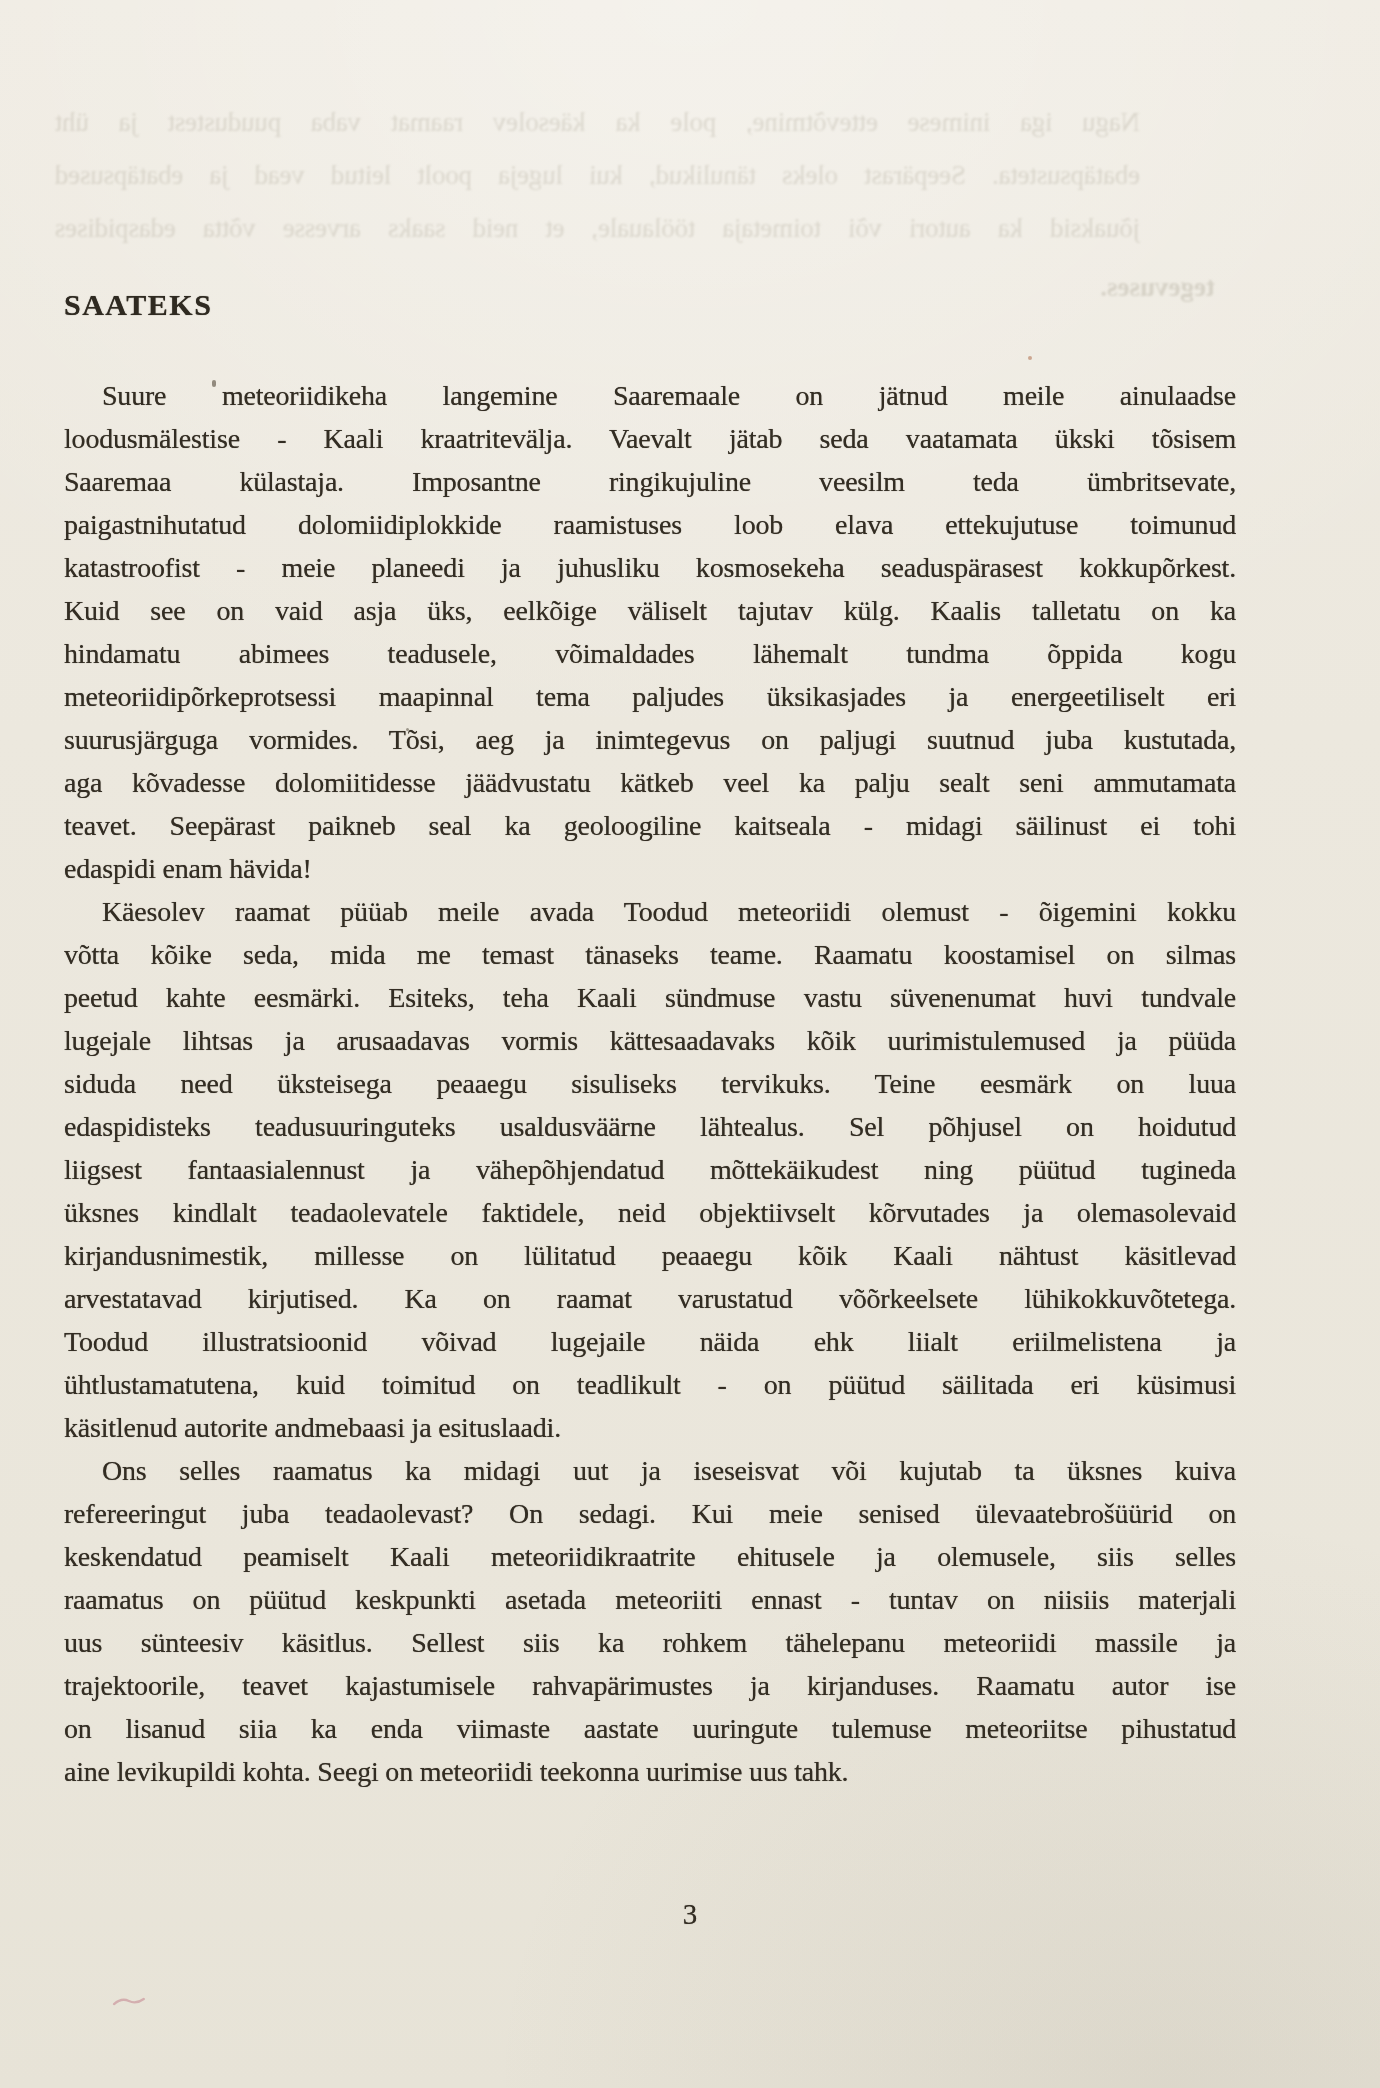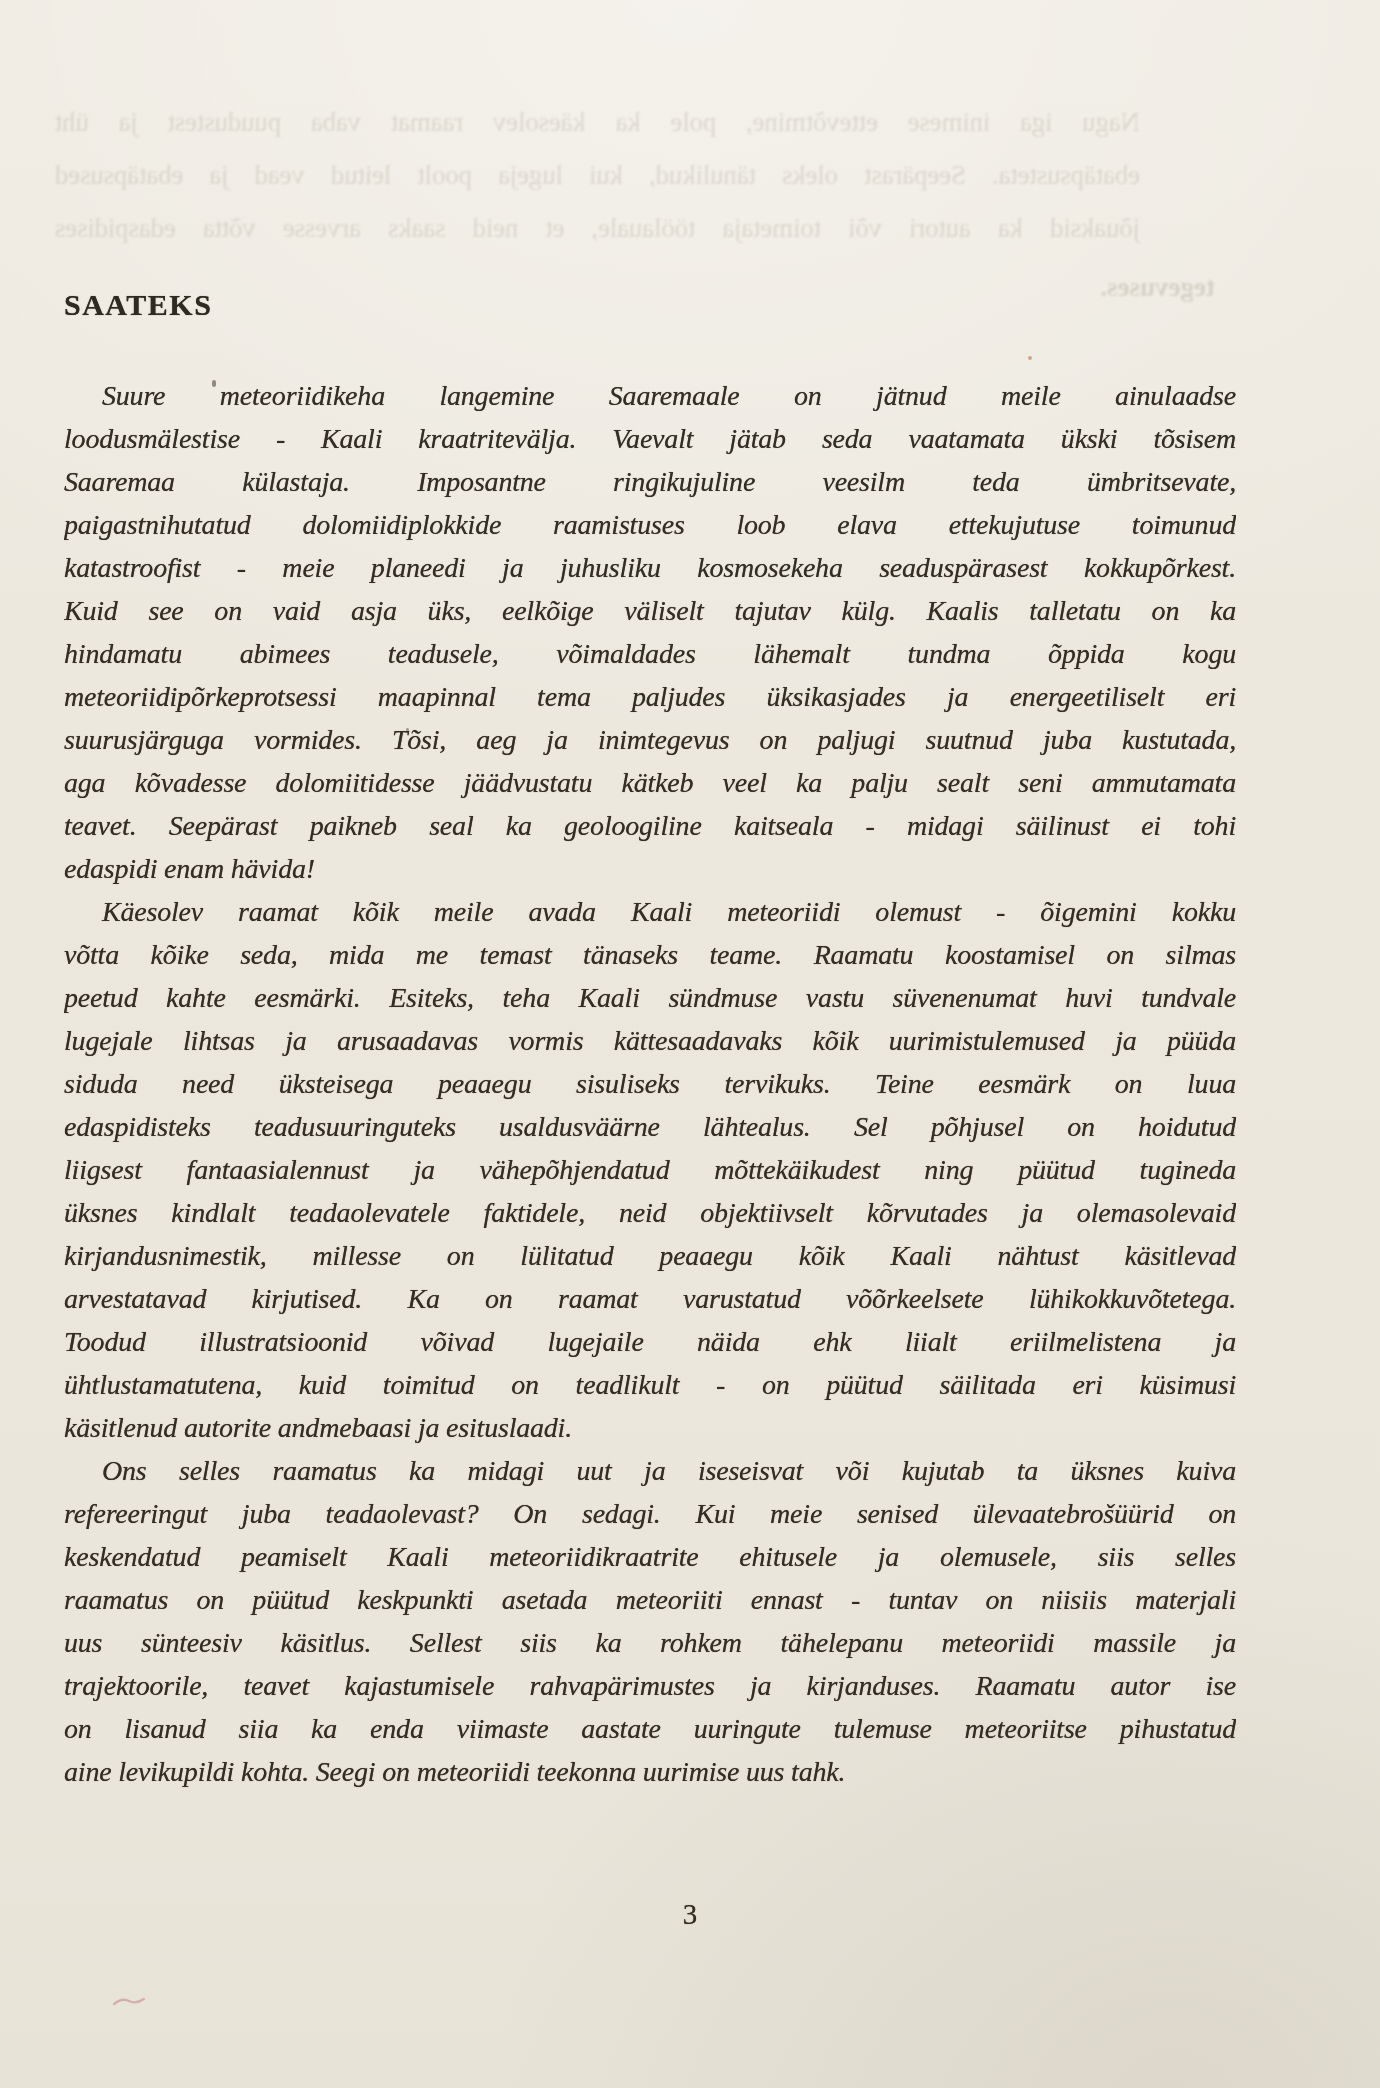--- a/index.html
+++ b/index.html
@@ -55,21 +55,20 @@
     left: 64px; top: 374px; width: 1172px;
     color: #332d23;
     font-size: 28px;
     letter-spacing: -0.2px;
     text-shadow: 0 0 0.7px rgba(51,45,35,0.75);
   }
   .line {
     height: 43px; line-height: 43px;
     overflow: hidden;
     text-align: left;
-    font-style: italic;
   }
   .line.jus { text-align: justify; text-align-last: justify; }
   .line.indent { text-indent: 38px; }
   .page-number {
     position: absolute;
     left: 0; top: 1898px; width: 1380px;
     text-align: center;
     font-size: 29px;
     color: #332d23;
     text-shadow: 0 0 0.7px rgba(51,45,35,0.75);
@@ -108,21 +107,21 @@
       <div class="line jus">katastroofist - meie planeedi ja juhusliku kosmosekeha seaduspärasest kokkupõrkest.</div>
       <div class="line jus">Kuid see on vaid asja üks, eelkõige väliselt tajutav külg. Kaalis talletatu on ka</div>
       <div class="line jus">hindamatu abimees teadusele, võimaldades lähemalt tundma õppida kogu</div>
       <div class="line jus">meteoriidipõrkeprotsessi maapinnal tema paljudes üksikasjades ja energeetiliselt eri</div>
       <div class="line jus">suurusjärguga vormides. Tõsi, aeg ja inimtegevus on paljugi suutnud juba kustutada,</div>
       <div class="line jus">aga kõvadesse dolomiitidesse jäädvustatu kätkeb veel ka palju sealt seni ammutamata</div>
       <div class="line jus">teavet. Seepärast paikneb seal ka geoloogiline kaitseala - midagi säilinust ei tohi</div>
       <div class="line last">edaspidi enam hävida!</div>
     </div>
     <div>
-      <div class="line jus indent">Käesolev raamat kõik meile avada Kaali meteoriidi olemust - õigemini kokku</div>
+      <div class="line jus indent">Käesolev raamat püüab meile avada Toodud meteoriidi olemust - õigemini kokku</div>
       <div class="line jus">võtta kõike seda, mida me temast tänaseks teame. Raamatu koostamisel on silmas</div>
       <div class="line jus">peetud kahte eesmärki. Esiteks, teha Kaali sündmuse vastu süvenenumat huvi tundvale</div>
       <div class="line jus">lugejale lihtsas ja arusaadavas vormis kättesaadavaks kõik uurimistulemused ja püüda</div>
       <div class="line jus">siduda need üksteisega peaaegu sisuliseks tervikuks. Teine eesmärk on luua</div>
       <div class="line jus">edaspidisteks teadusuuringuteks usaldusväärne lähtealus. Sel põhjusel on hoidutud</div>
       <div class="line jus">liigsest fantaasialennust ja vähepõhjendatud mõttekäikudest ning püütud tugineda</div>
       <div class="line jus">üksnes kindlalt teadaolevatele faktidele, neid objektiivselt kõrvutades ja olemasolevaid</div>
       <div class="line jus">kirjandusnimestik, millesse on lülitatud peaaegu kõik Kaali nähtust käsitlevad</div>
       <div class="line jus">arvestatavad kirjutised. Ka on raamat varustatud võõrkeelsete lühikokkuvõtetega.</div>
       <div class="line jus">Toodud illustratsioonid võivad lugejaile näida ehk liialt eriilmelistena ja</div>

